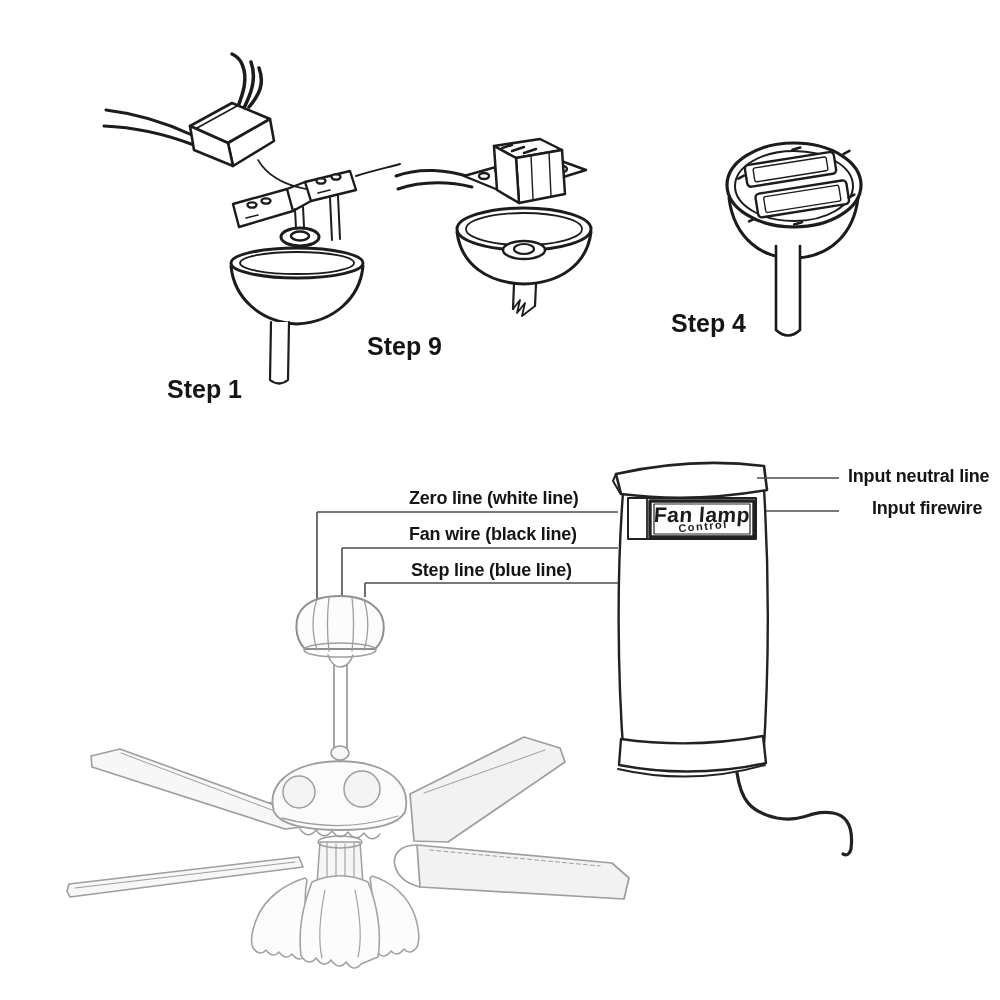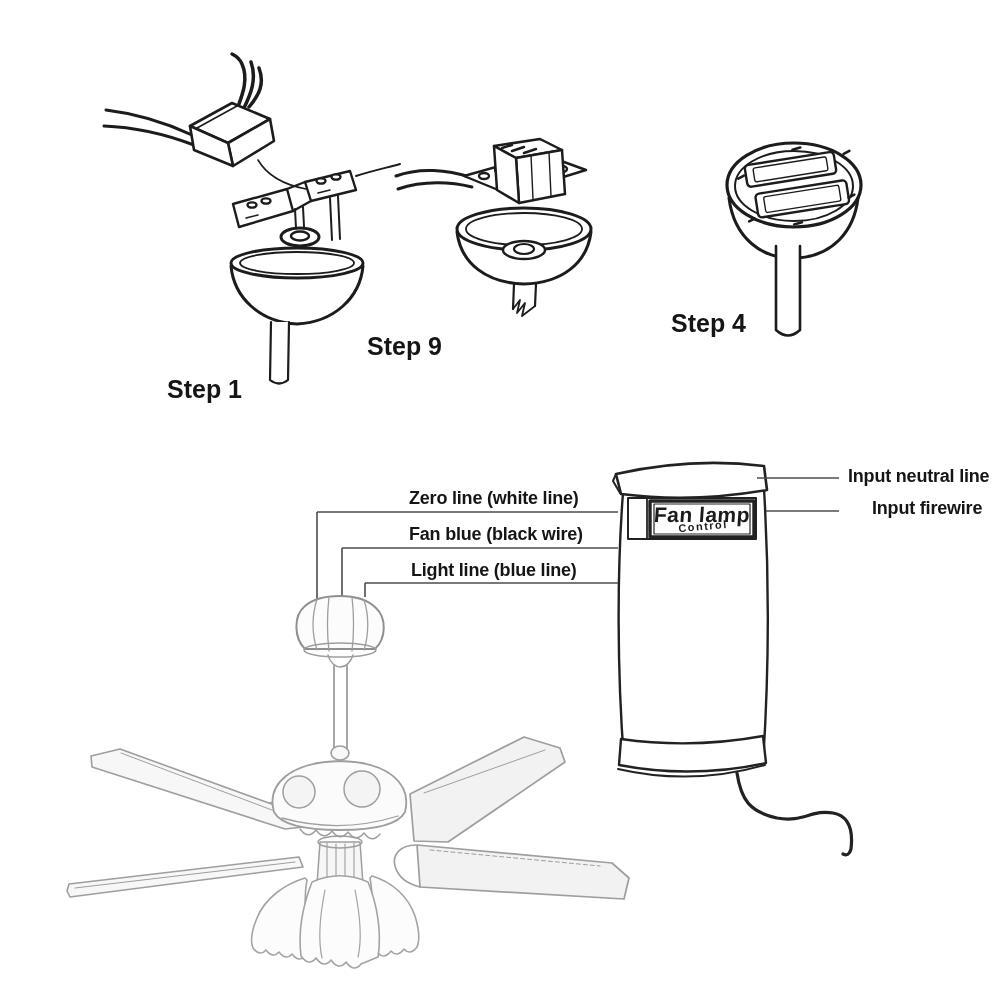--- a/index.html
+++ b/index.html
@@ -215,21 +215,21 @@
         <path d="M325,890 C320,915 318,940 322,958 M355,890 C360,915 362,940 358,957" stroke-width="1.2"></path>
       </g>
     </g>
   </svg>
 
   <div class="txt step-label" style="left:167px;top:375px;">Step 1</div>
   <div class="txt step-label" style="left:367px;top:332px;">Step 9</div>
   <div class="txt step-label" style="left:671px;top:309px;">Step 4</div>
 
   <div class="txt wire-label" style="left:409px;top:488px;">Zero line (white line)</div>
-  <div class="txt wire-label" style="left:409px;top:524px;">Fan blue (black wire)</div>
-  <div class="txt wire-label" style="left:411px;top:560px;">Light line (blue line)</div>
+  <div class="txt wire-label" style="left:409px;top:524px;">Fan wire (black line)</div>
+  <div class="txt wire-label" style="left:411px;top:560px;">Step line (blue line)</div>
 
   <div class="txt input-label" style="left:848px;top:466px;">Input neutral line</div>
   <div class="txt input-label" style="left:848px;top:498px;margin-left:24px;">Input firewire</div>
 
   <div class="rx-title">Fan lamp</div>
   <div class="rx-subtitle">Control</div>
 </div>
 
 </body></html>

